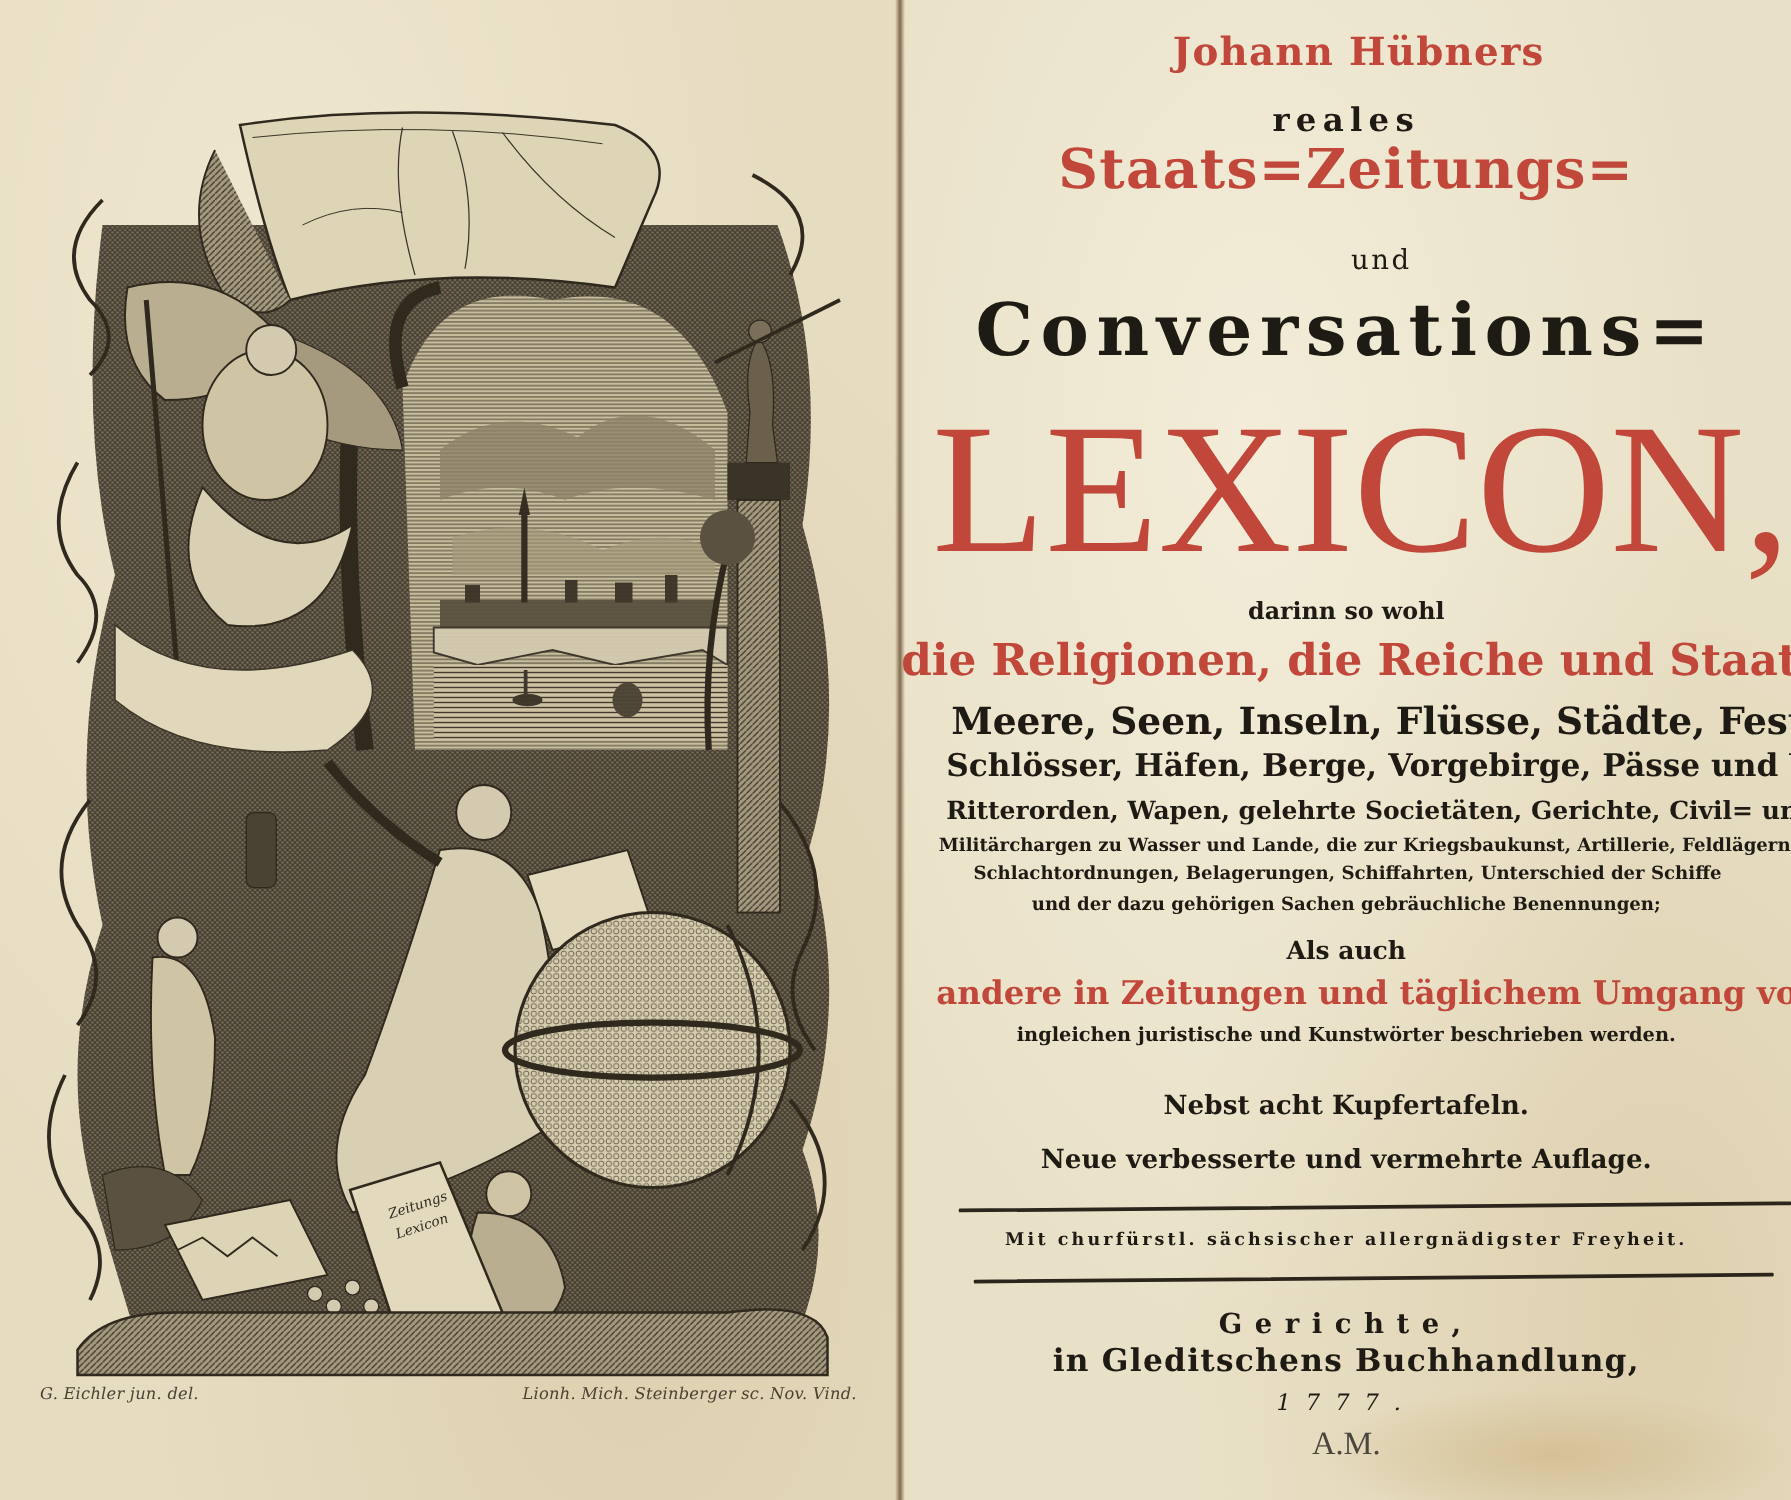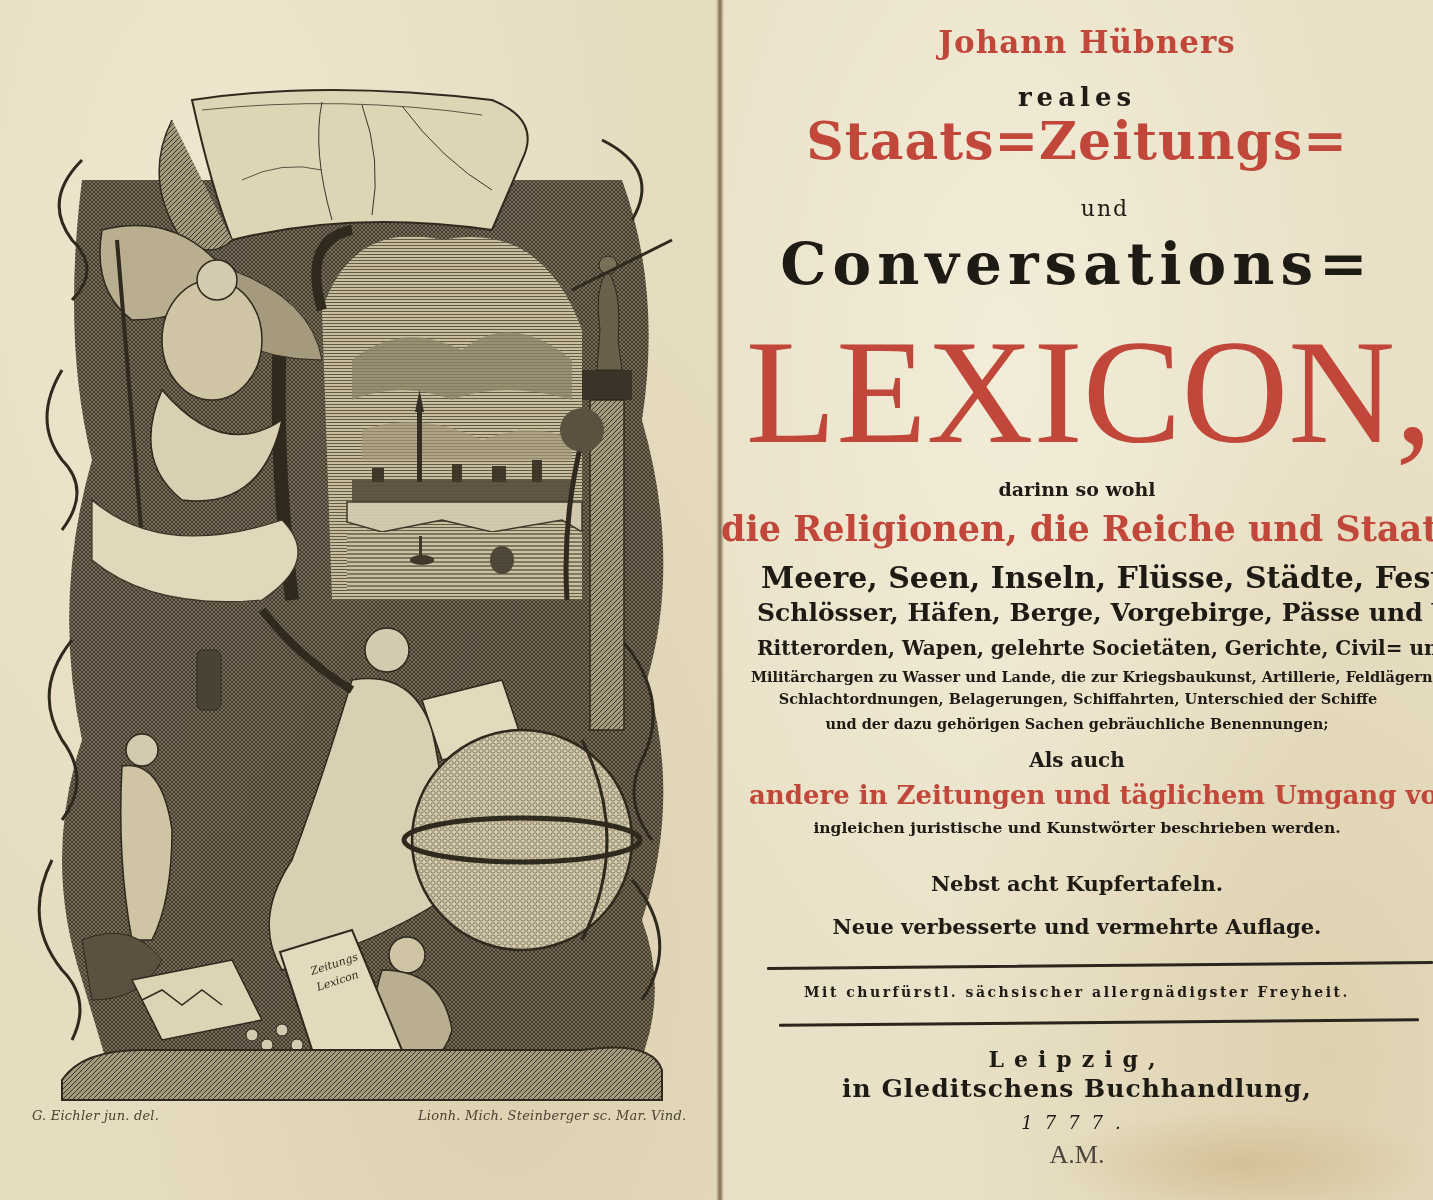--- a/index.html
+++ b/index.html
@@ -45,21 +45,21 @@
     .title-page { position: absolute; left: 721px; top: 0; width: 712px; height: 1200px; }
     .line {
       position: absolute; left: 0; width: 712px; text-align: center; white-space: nowrap;
       font-family: "DejaVu Serif", serif; color: #1e1a14;
     }
     .red { color: #c0473a; }
     .black { color: #1e1a14; }
 
     .l-author   { top: 24px;  font-size: 31px; font-weight: bold; letter-spacing: 1px; padding-left: 20px; }
     .l-reales   { top: 82px;  font-size: 26px; font-weight: bold; letter-spacing: 5px; }
-    .l-staats   { top: 110px; font-size: 52px; font-weight: bold; letter-spacing: 1px; }
+    .l-staats   { top: 110px; font-size: 44px; font-weight: bold; letter-spacing: 1px; }
     .l-und      { top: 196px; font-size: 22px; font-weight: normal; letter-spacing: 2px; margin-left: 28px; }
     .l-convers  { top: 230px; font-size: 58px; font-weight: bold; letter-spacing: 6px; }
     .l-lexicon  { top: 318px; font-size: 148px; font-family: "Liberation Serif", serif; letter-spacing: 0px; line-height: 1; padding-left: 24px; }
     .l-darinn   { top: 478px; font-size: 19px; font-weight: bold; }
     .l-relig    { top: 508px; font-size: 35px; font-weight: bold; }
     .l-meere    { top: 560px; font-size: 30px; font-weight: bold; padding-left: 40px; }
     .l-schloss  { top: 598px; font-size: 25px; font-weight: bold; padding-left: 36px; }
     .l-ritter   { top: 636px; font-size: 20px; font-weight: bold; padding-left: 36px; }
     .l-milit    { top: 668px; font-size: 14.5px; font-weight: bold; padding-left: 30px; }
     .l-schlacht { top: 690px; font-size: 14.5px; font-weight: bold; padding-left: 2px; }
@@ -208,21 +208,21 @@
           <path d="M120 960 L140 950 L160 965 L180 950 L200 965" fill="none" stroke="#2f291e" stroke-width="1.5"></path>
           <circle cx="230" cy="995" r="6" fill="#d4cab0" stroke="#2f291e"></circle>
           <circle cx="245" cy="1005" r="6" fill="#d4cab0" stroke="#2f291e"></circle>
           <circle cx="260" cy="990" r="6" fill="#d4cab0" stroke="#2f291e"></circle>
           <circle cx="275" cy="1005" r="6" fill="#d4cab0" stroke="#2f291e"></circle>
           <path d="M40 1040 Q60 1010 120 1010 L560 1010 Q630 1000 640 1030 L640 1060 L40 1060 Z" fill="url(#hatchD)" stroke="#2f291e" stroke-width="2"></path>
         </g>
       </svg>
     </div>
     <span class="credit credit-left">G. Eichler jun. del.</span>
-    <span class="credit credit-right">Lionh. Mich. Steinberger sc. Mar. Vind.</span>
+    <span class="credit credit-right">Lionh. Mich. Steinberger sc. Nov. Vind.</span>
   </div>
 
   <div class="page page-right"></div>
   <div class="stain"></div>
   <div class="gutter"></div>
 
   <div class="title-page">
     <div class="line l-author red">Johann Hübners</div>
     <div class="line l-reales black">reales</div>
     <div class="line l-staats red">Staats=Zeitungs=</div>
@@ -240,18 +240,18 @@
     <div class="line l-alsauch black">Als auch</div>
     <div class="line l-andere red">andere in Zeitungen und täglichem Umgang vorkommende,</div>
     <div class="line l-ingl black">ingleichen juristische und Kunstwörter beschrieben werden.</div>
     <div class="line l-nebst black">Nebst acht Kupfertafeln.</div>
     <div class="line l-neue black">Neue verbesserte und vermehrte Auflage.</div>
 
     <div class="rule rule-1"></div>
     <div class="line l-frey black">Mit churfürstl. sächsischer allergnädigster Freyheit.</div>
     <div class="rule rule-2"></div>
 
-    <div class="line l-leipzig black">Leipzig,</div>
+    <div class="line l-leipzig black">Gerichte,</div>
     <div class="line l-verlag black">in Gleditschens Buchhandlung,</div>
     <div class="line l-year black">1777.</div>
     <div class="line l-am">A.M.</div>
   </div>
 </div>
 
 </body></html>

